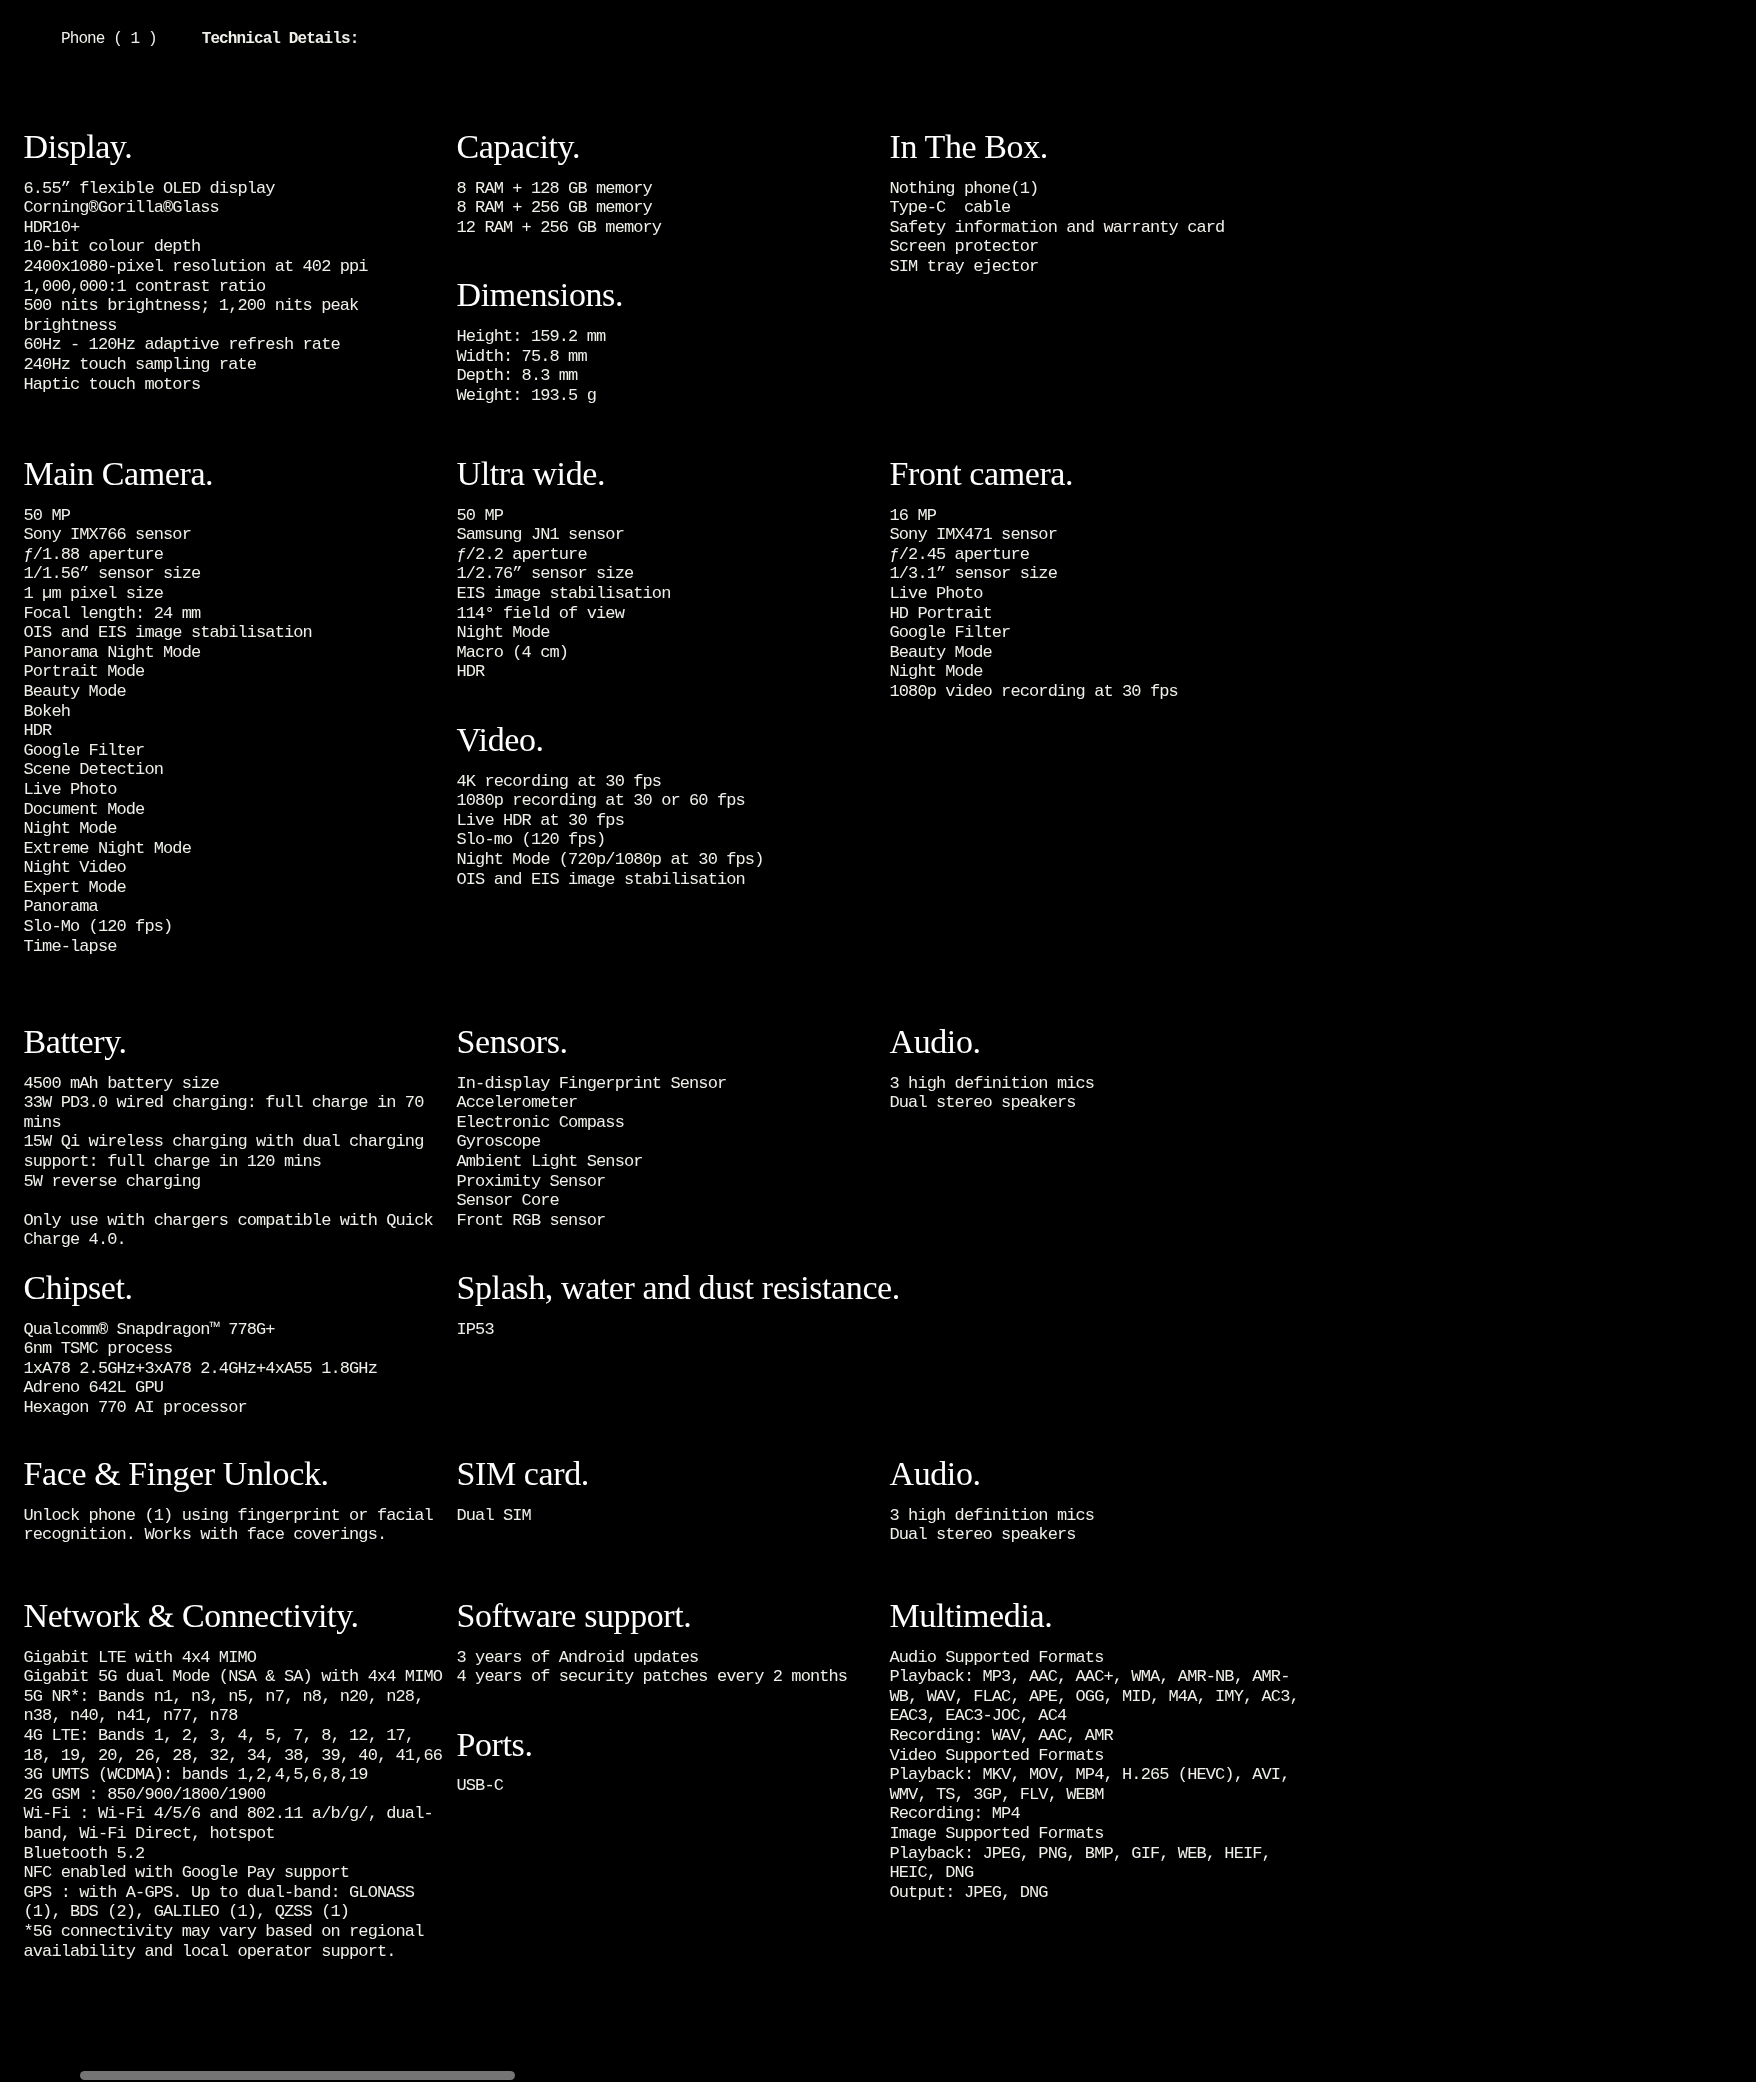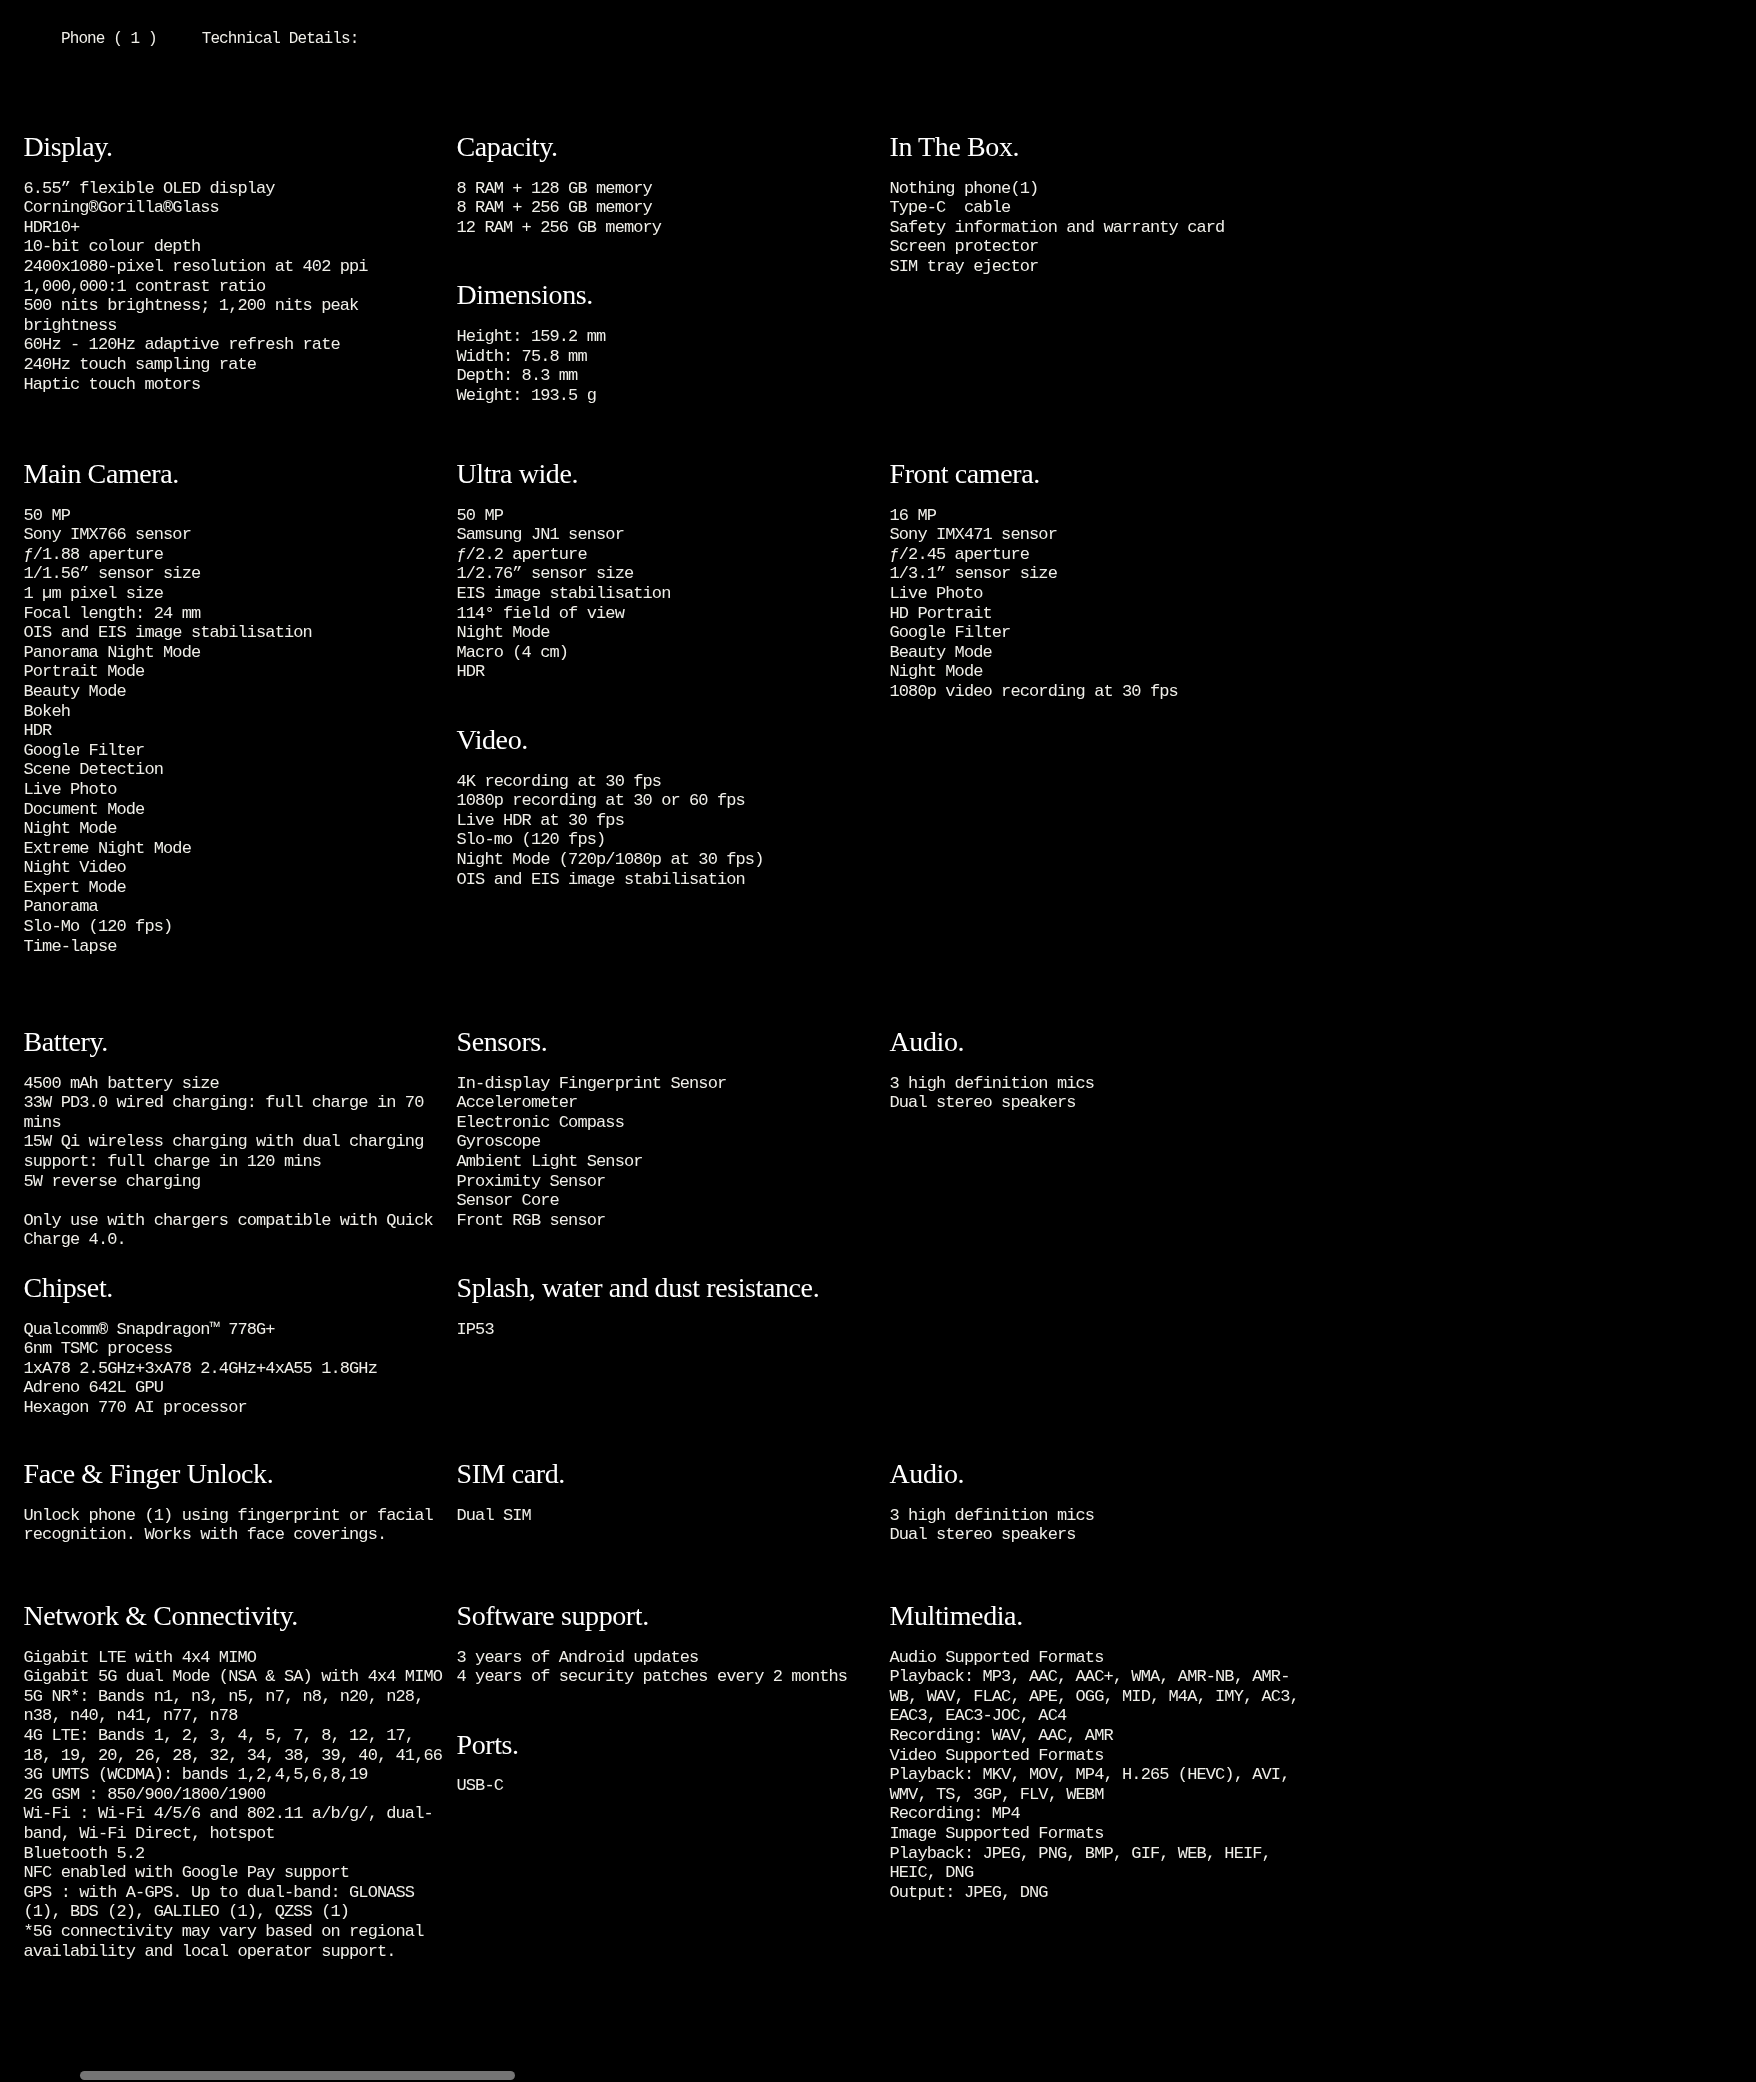--- a/index.html
+++ b/index.html
@@ -11,31 +11,31 @@
     overflow:hidden;
     position:relative;
   }
   .page { position:absolute; inset:0; }
   .header {
     position:absolute; top:29.5px; left:25px;
     display:flex; align-items:baseline;
     font-size:16px; letter-spacing:-0.9px; white-space:pre;margin-left:36px;
   }
   .header .brand { }
-  .header .doc-title { margin-left:45px; }
+  .header .doc-title { margin-left:45px;font-weight:bold; }
   .row {
     position:absolute; left:23.5px;
     display:grid;
     grid-template-columns:426px 426px 426px;
     column-gap:7px;
   }
   .sec-title {
     font-family:"Liberation Serif", serif;
     font-weight:400;
-    font-size:28px;
+    font-size:34px;
     line-height:33px;
     letter-spacing:-0.4px;
     color:#ffffff;
     margin:0 0 15.6px 0;
     white-space:nowrap;
   }
   .sec-body {
     font-size:17px;
     line-height:19.6px;
     letter-spacing:-0.9px;

